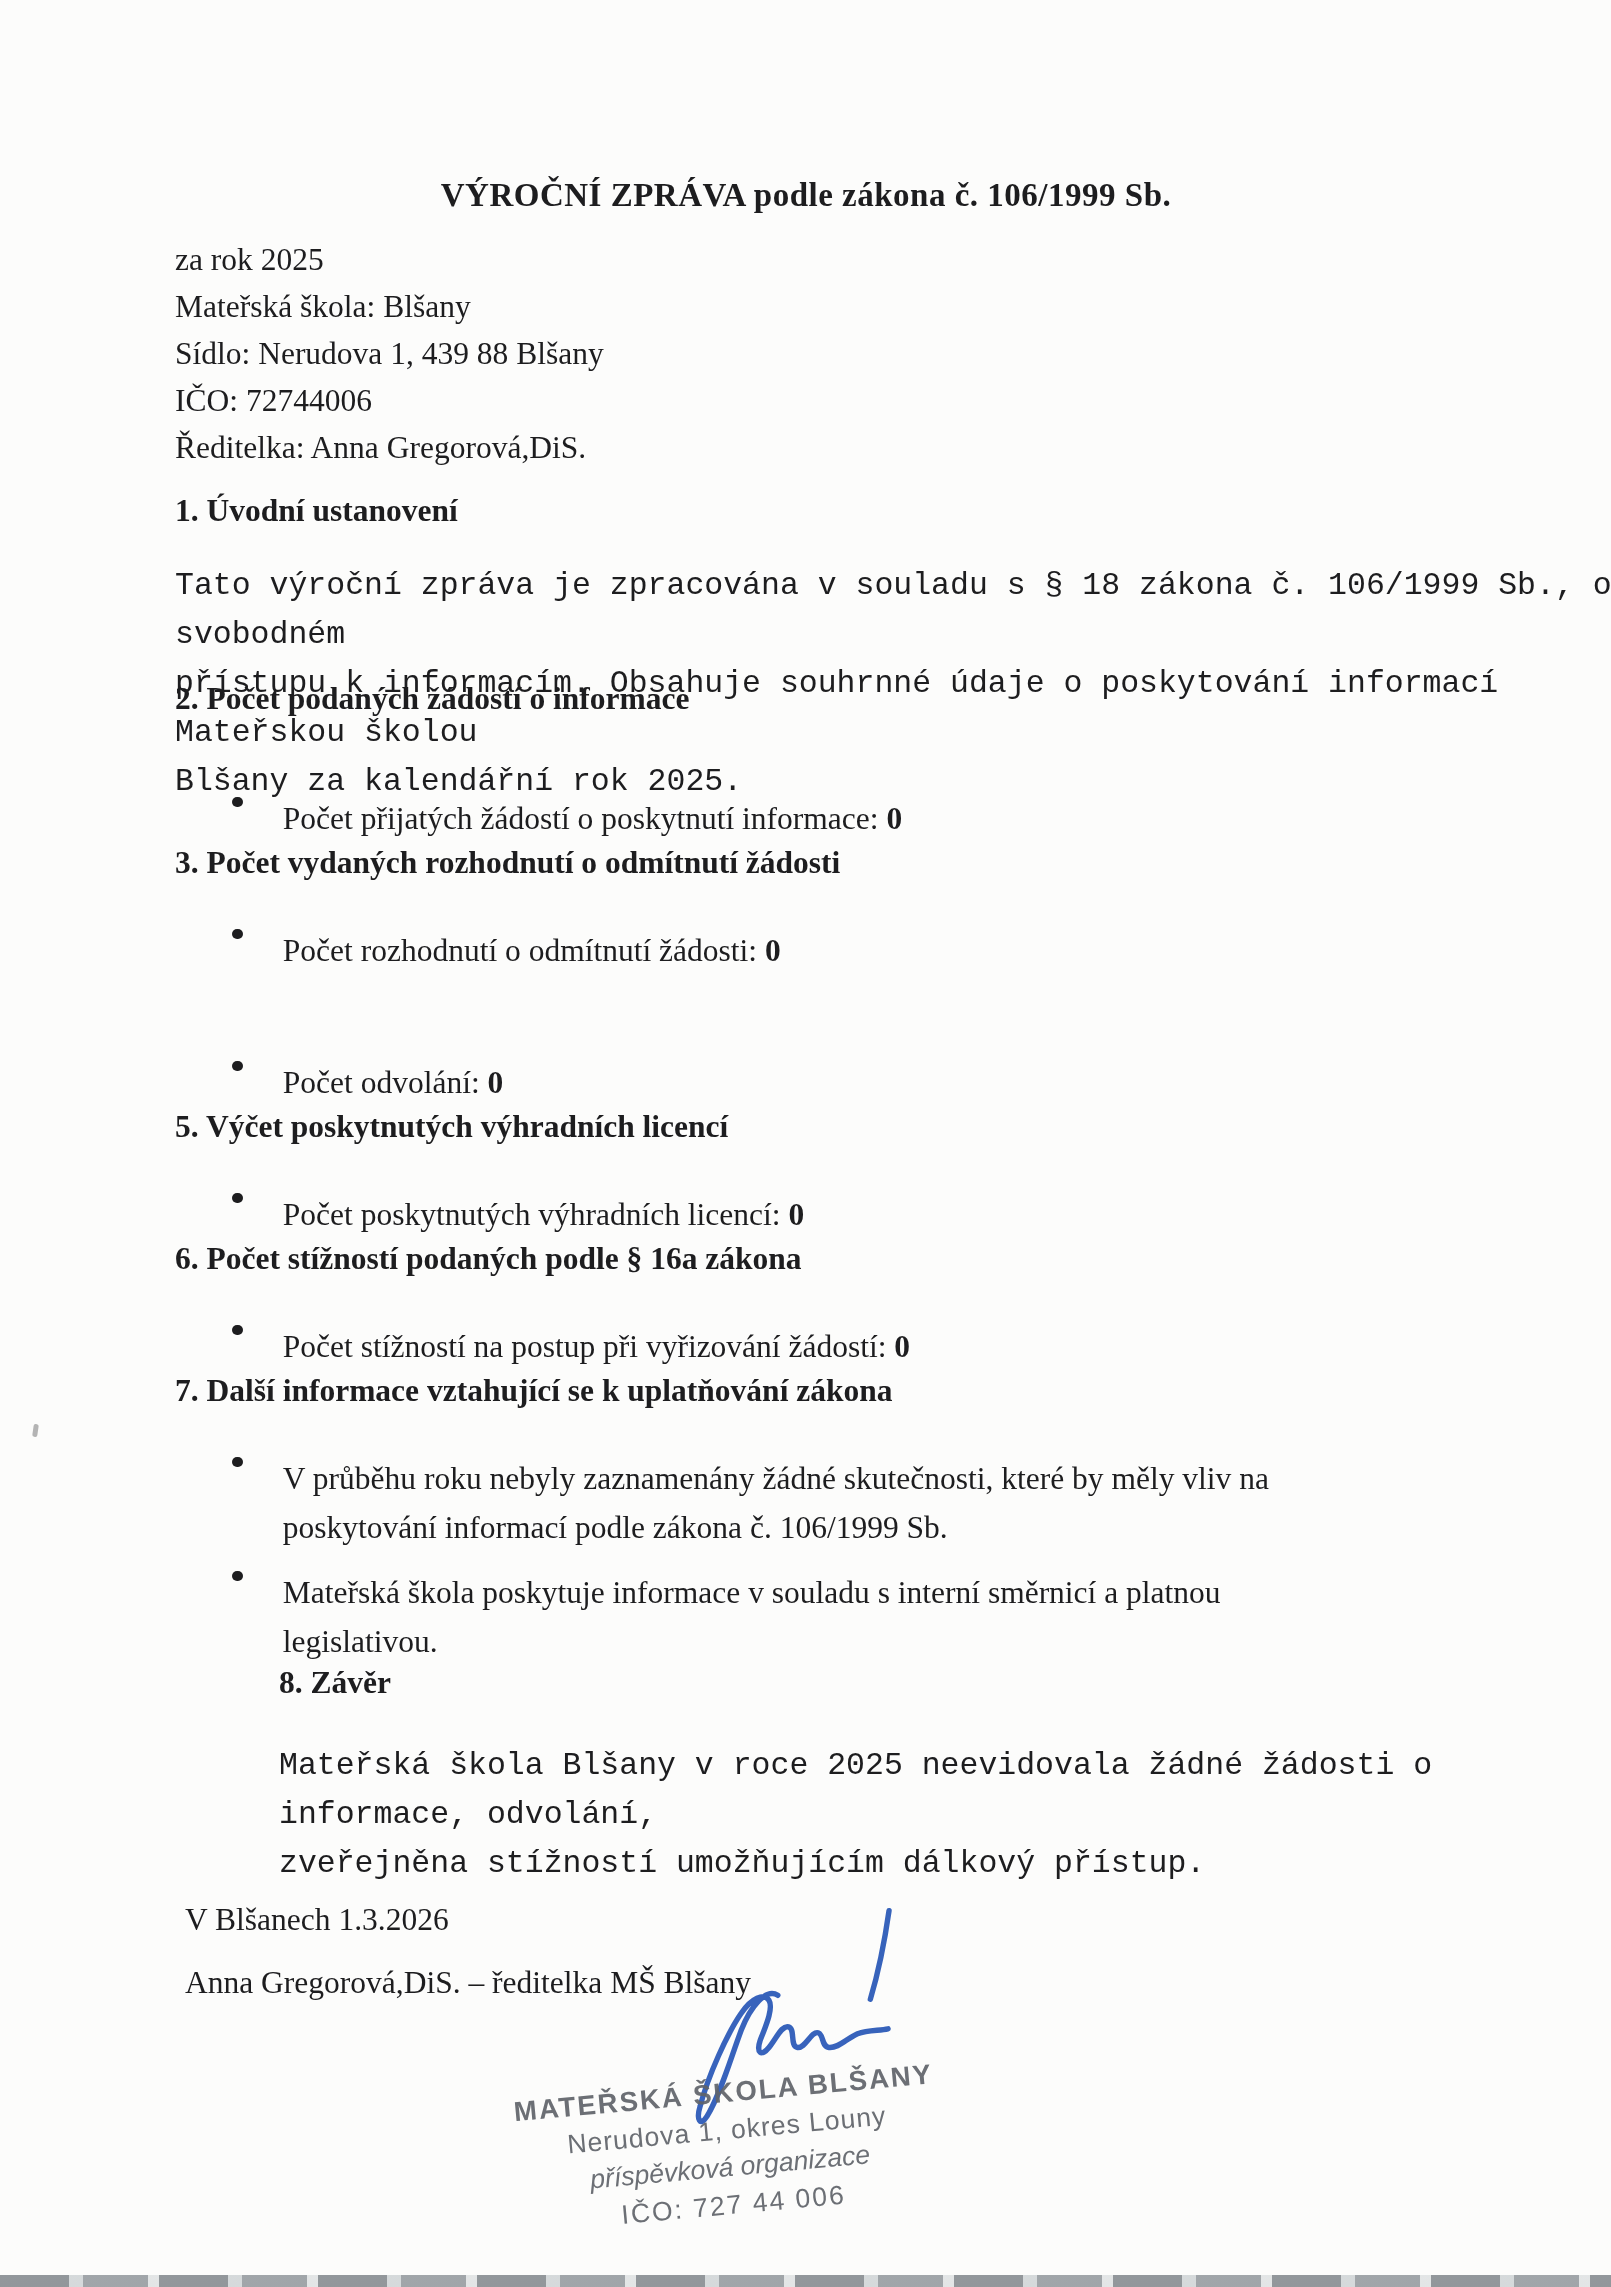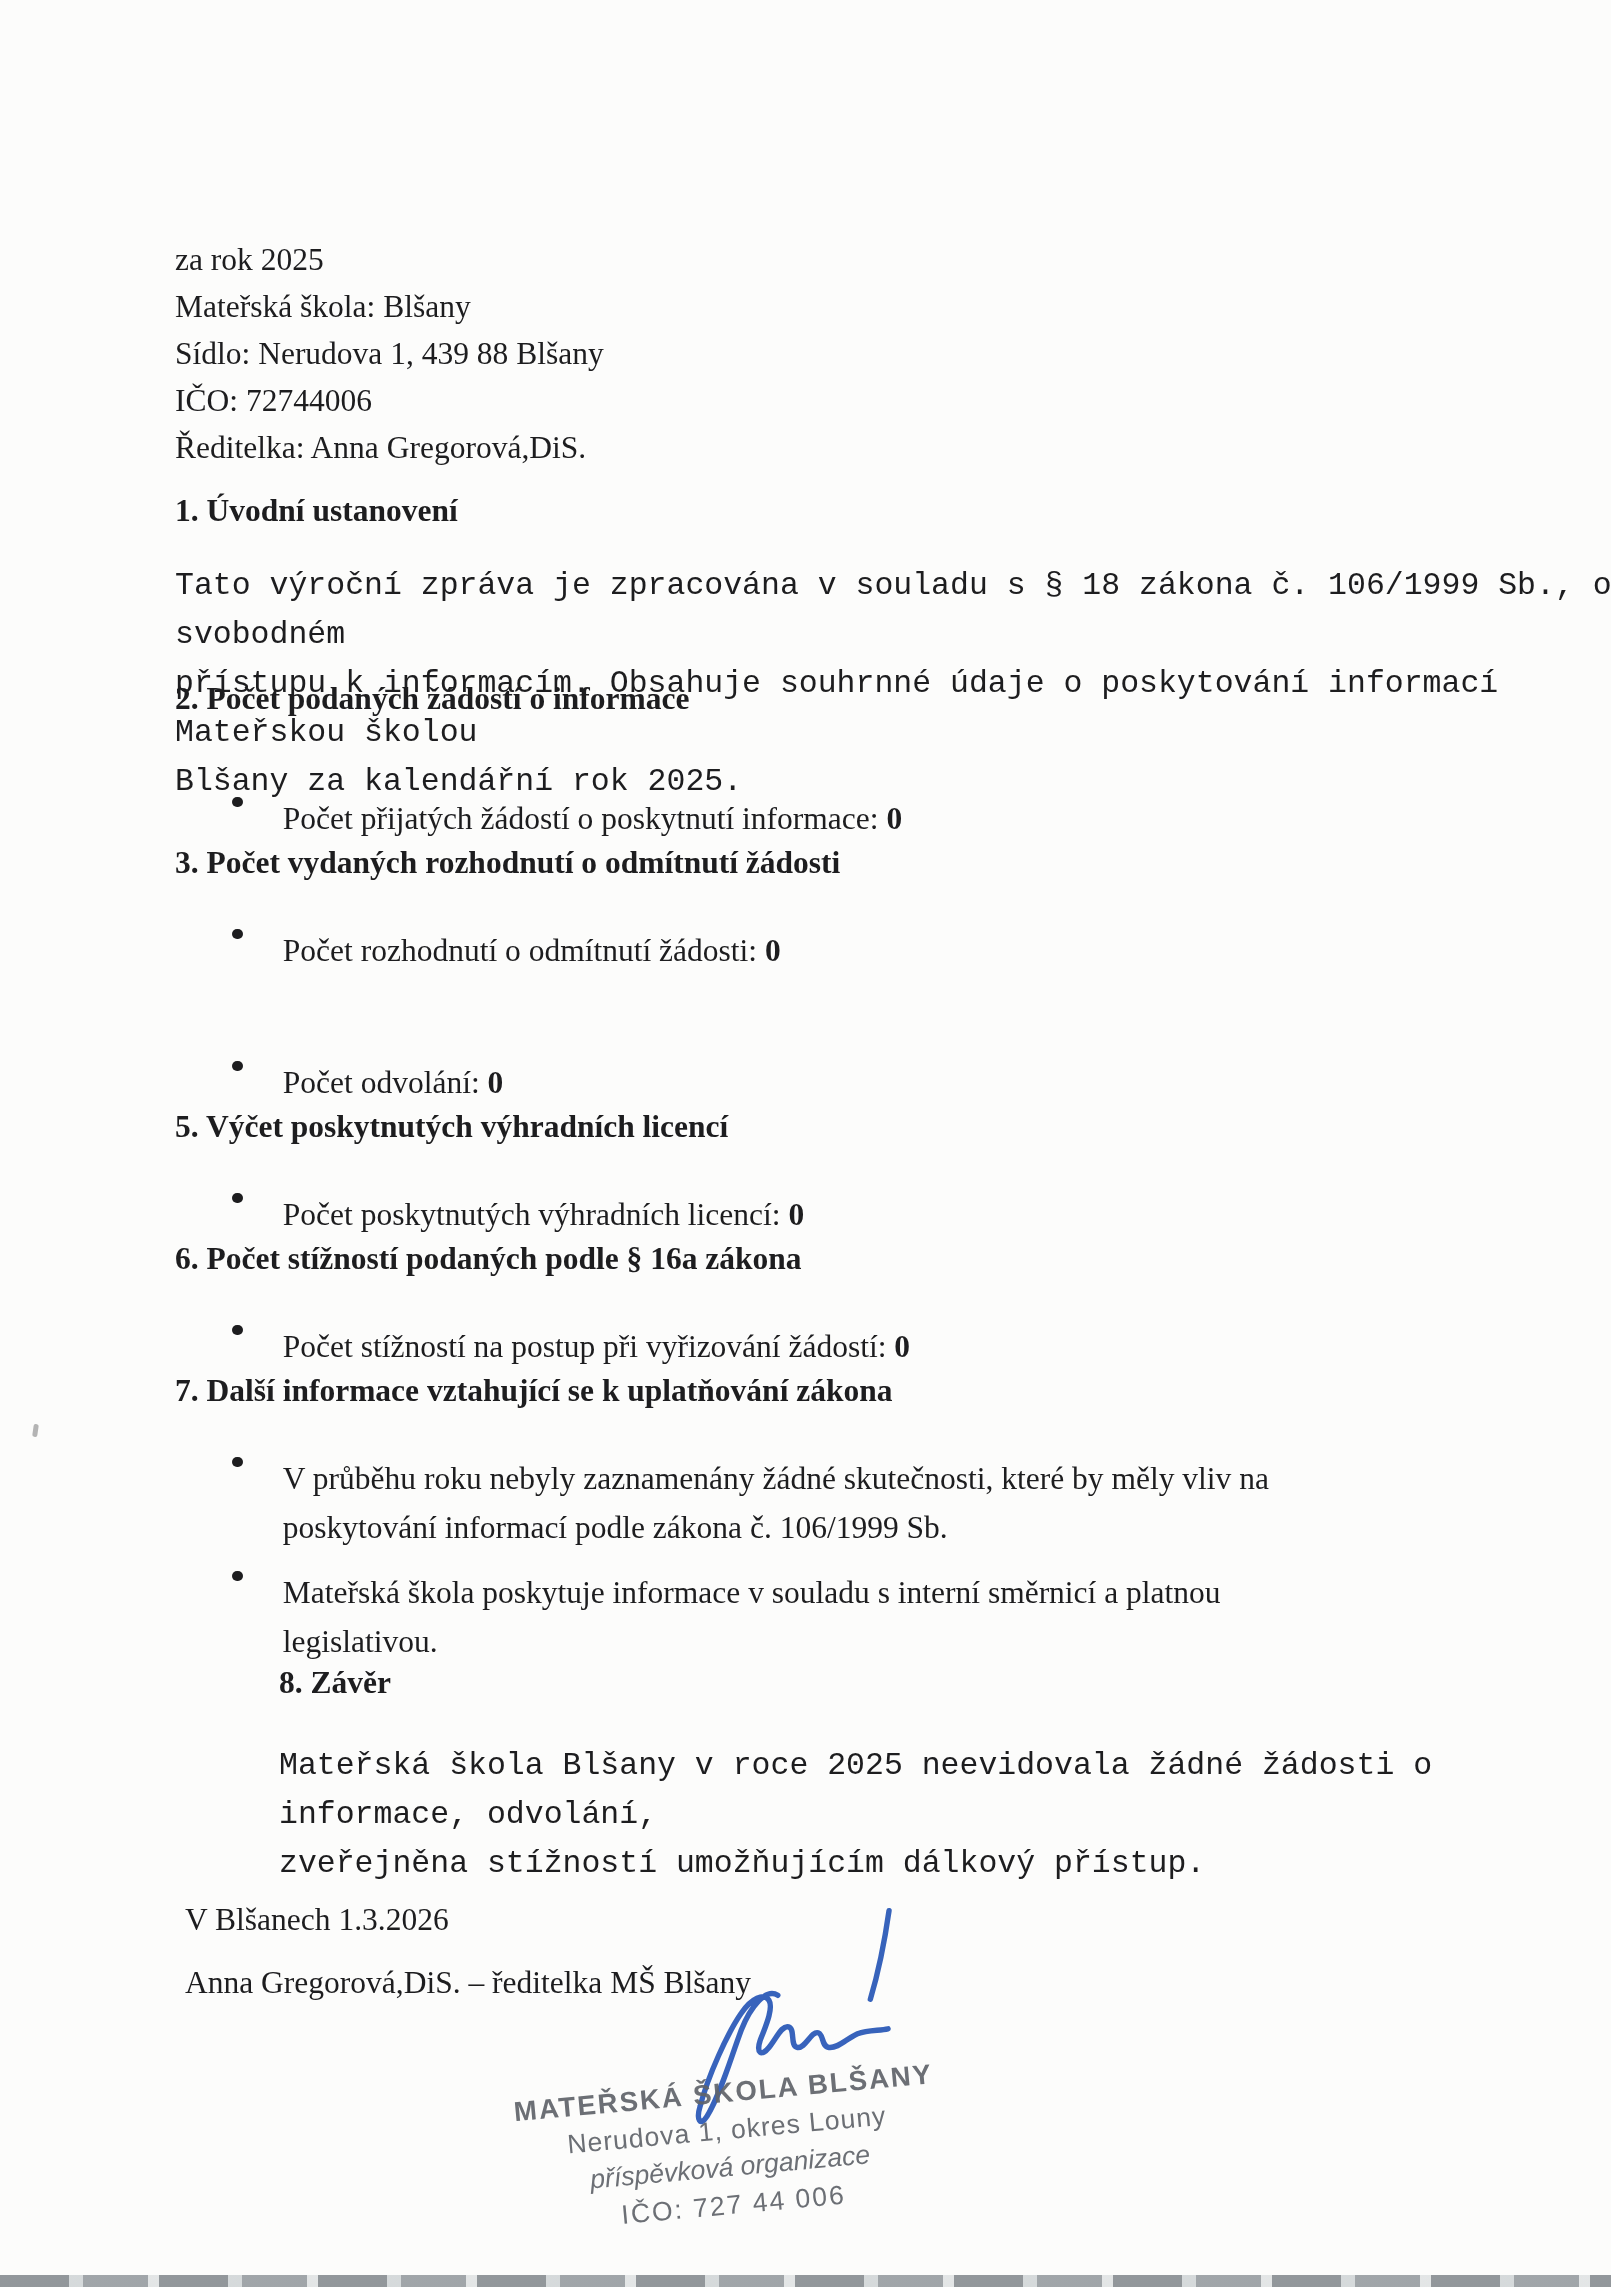--- a/index.html
+++ b/index.html
@@ -52,20 +52,21 @@
     left:33px;top:1424px;width:4.9px;height:12.8px;
     background:#8e8e8e;border-radius:2px;
     transform:rotate(8deg);opacity:.65;
   }
 </style>
 </head>
 <body>
 
 <div class="page">
 
+  <div class="abs title" style="top:177px">VÝROČNÍ ZPRÁVA podle zákona č. 106/1999 Sb.</div>
 
   <div class="abs info-block">
     <div>za rok 2025</div>
     <div>Mateřská škola: Blšany</div>
     <div>Sídlo: Nerudova 1, 439 88 Blšany</div>
     <div>IČO: 72744006</div>
     <div>Ředitelka: Anna Gregorová,DiS.</div>
   </div>
 
   <div class="abs heading" style="top:493px">1. Úvodní ustanovení</div>

